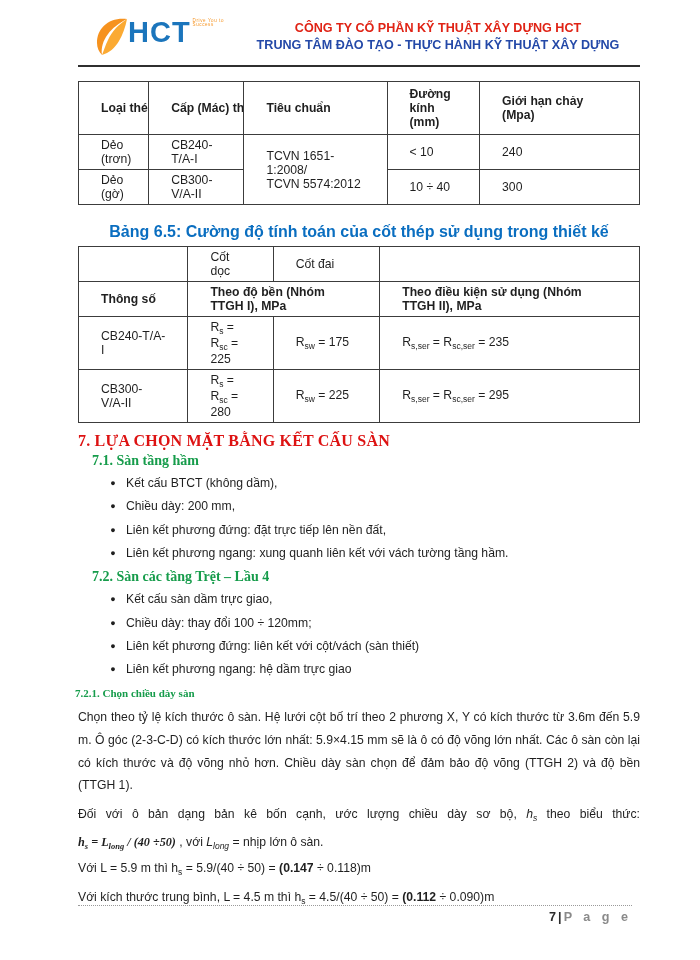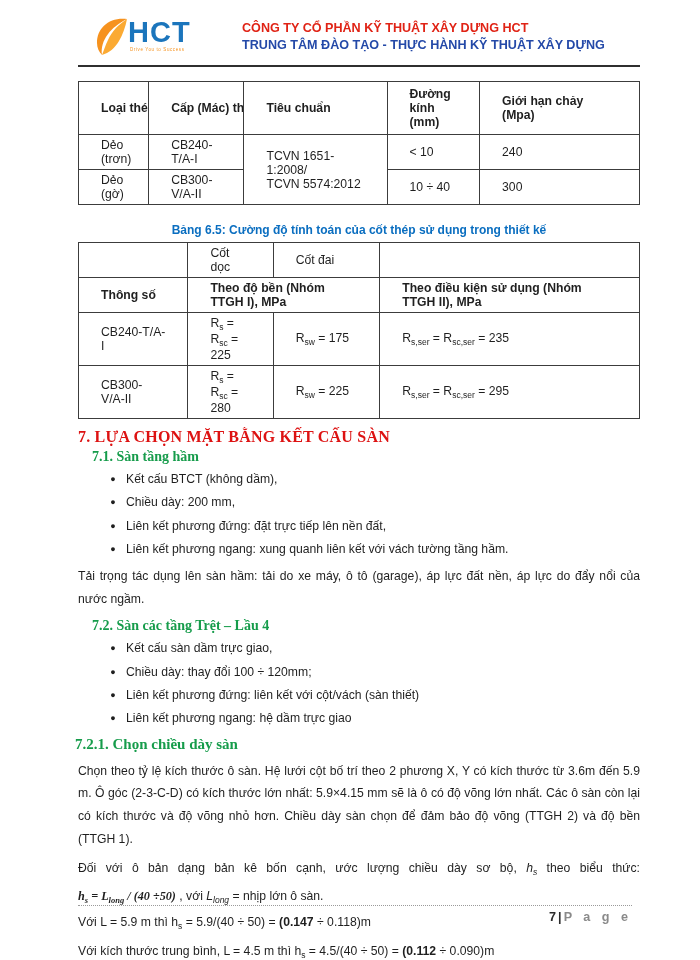--- a/index.html
+++ b/index.html
@@ -7,49 +7,49 @@
     width:700px;height:960px;background:#ffffff;overflow:hidden;
     font-family:"Liberation Sans",sans-serif;color:#1f1f1f;font-size:12.2px;
     -webkit-font-smoothing:antialiased;
   }
   .page{position:relative;width:700px;height:960px;}
   .content{margin:0 60px 0 78px;}
 
   
   .hdr{display:flex;align-items:center;margin-top:12px;height:50px;}
   .logo{display:flex;align-items:flex-start;width:150px;margin-left:14px;}
-  .logo-txt{display:flex;flex-direction:column;line-height:1;margin-left:-6px;margin-top:4px;}
+  .logo-txt{display:flex;flex-direction:row;line-height:1;margin-left:-6px;margin-top:4px;}
   .logo-name{color:#1b75bc;font-weight:800;font-size:29px;letter-spacing:1px;font-family:"Liberation Sans",sans-serif;}
   .logo-tag{color:#f6921e;font-size:4.5px;letter-spacing:.6px;margin-top:1px;margin-left:2px;}
-  .titles{flex:1;text-align:left;font-weight:bold;font-size:12.6px;line-height:1.32;padding-right:6px;}
+  .titles{flex:1;text-align:center;font-weight:bold;font-size:12.6px;line-height:1.32;padding-right:6px;}
   .t-red{color:#e02315;}
   .t-blue{color:#2449a8;}
   .hdr-rule{border-bottom:2.5px solid #2f2f2f;margin-top:3px;}
 
   
   table{width:100%;border-collapse:collapse;table-layout:fixed;}
   th,td{border:1.4px solid #3c3c3c;padding:3px 22px;text-align:left;vertical-align:middle;
         font-size:12.2px;font-weight:normal;overflow:hidden;}
   th{font-weight:bold;}
   .t1{margin-top:14px;}
   .t1 th{padding-top:5px;padding-bottom:5px;}
   .t1 td{height:25px;}
-  .cap{margin-top:18px;text-align:center;color:#0a6ec0;font-weight:bold;font-size:12px;}
+  .cap{margin-top:18px;text-align:center;color:#0a6ec0;font-weight:bold;font-size:16px;}
   .t2{margin-top:5px;}
   .t2 td{height:24px;}
   .nowrap{white-space:nowrap;}
 
   
   .h1r{font-family:"Liberation Serif",serif;font-weight:bold;color:#dd1212;
        font-size:16px;margin:9px 0 0;letter-spacing:.2px;}
   .h2g{font-family:"Liberation Serif",serif;font-weight:bold;color:#169c4b;
        font-size:14px;margin:3px 14px 0;}
   .h2g.mt{margin-top:7px;}
   .h3g{font-family:"Liberation Serif",serif;font-weight:bold;color:#169c4b;
-       font-size:15px;margin:8px 0 0;margin-left:-3px;}
+       font-size:11px;margin:8px 0 0;margin-left:-3px;}
 
   
   .para{margin:7px 0 0;line-height:1.88;text-align:justify;}
   .p-force{margin:6px 0 0;text-align:justify;text-align-last:justify;line-height:1.88;}
   .line{margin:7px 0 0;line-height:1.45;}
   .bl{margin-top:5px;}
   .brow{display:flex;margin:6px 0 0;line-height:1.42;}
   .bdot{width:26px;text-align:center;flex:0 0 26px;margin-left:22px;font-size:9px;line-height:17px;}
   .btext{flex:1;}
 
@@ -179,21 +179,20 @@
       <div class="brow">
         <span class="bdot">●</span>
         <span class="btext">Liên kết phương đứng: đặt trực tiếp lên nền đất,</span>
       </div>
       <div class="brow">
         <span class="bdot">●</span>
         <span class="btext">Liên kết phương ngang: xung quanh liên kết với vách tường tầng hầm.</span>
       </div>
     </div>
 
-    <p class="para">Tải trọng tác dụng lên sàn hầm: tải do xe máy, ô tô (garage), áp lực đất nền, áp lực do đẩy nổi của nước ngầm.</p>
 
     <div class="h2g mt">7.2. Sàn các tầng Trệt – Lầu 4</div>
 
     <div class="bl">
       <div class="brow">
         <span class="bdot">●</span>
         <span class="btext">Kết cấu sàn dầm trực giao,</span>
       </div>
       <div class="brow">
         <span class="bdot">●</span>

